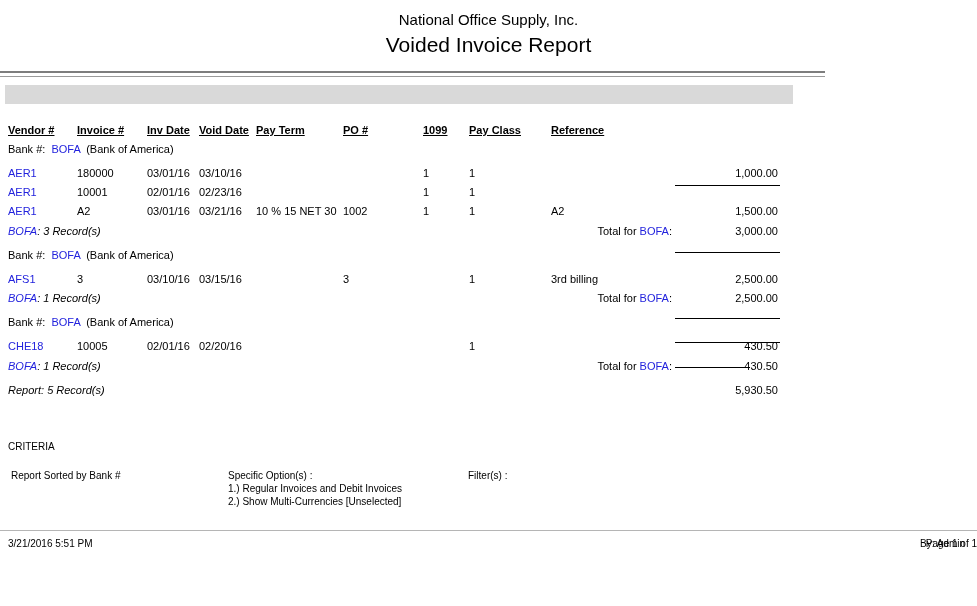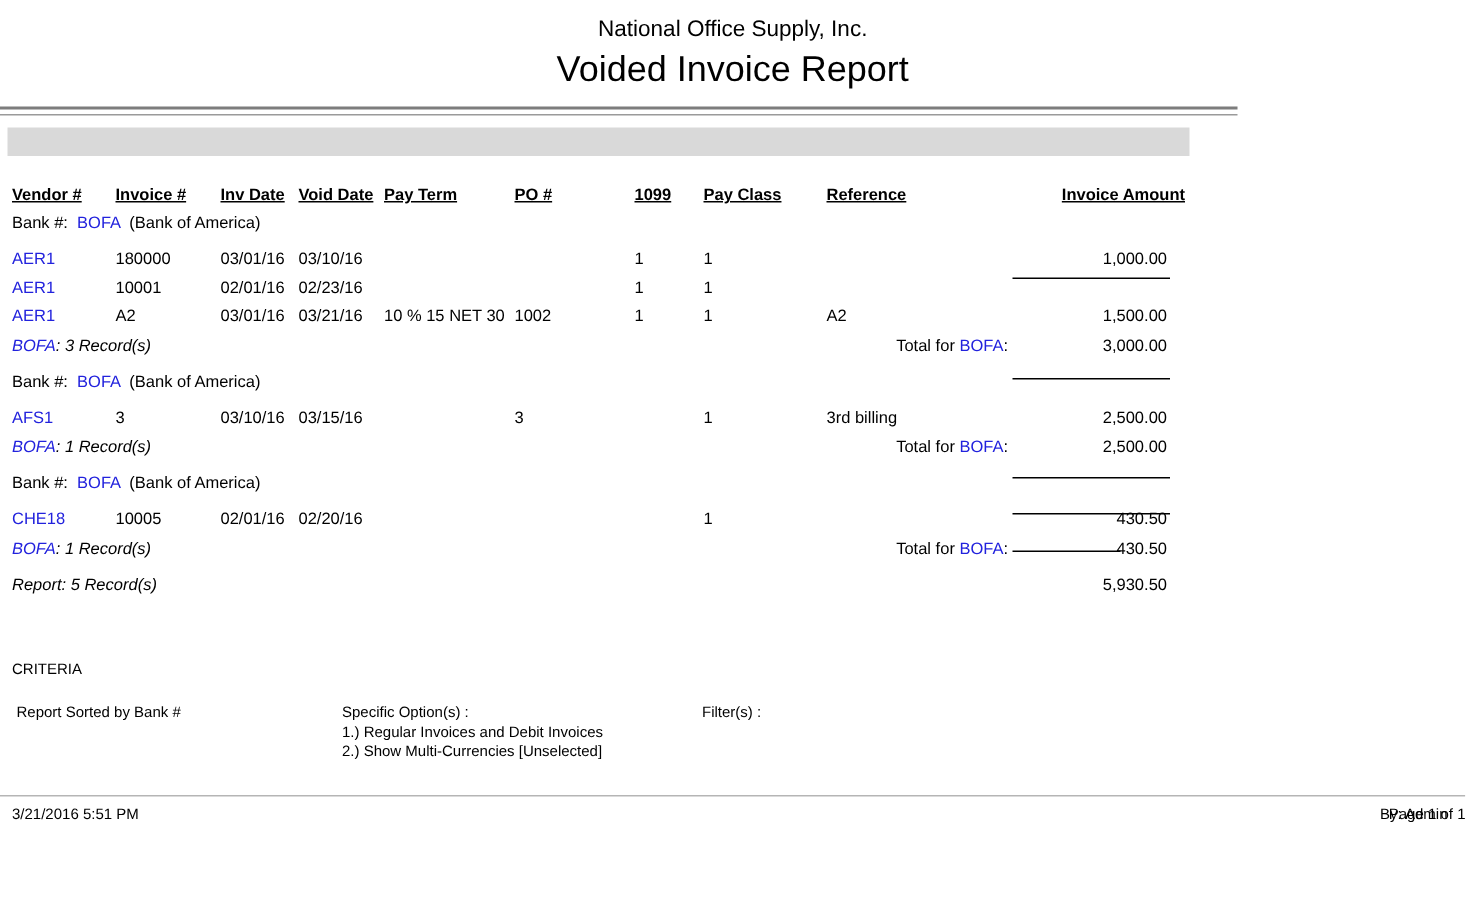--- a/index.html
+++ b/index.html
@@ -1,21 +1,21 @@
 <!DOCTYPE html>
 <html style="--link: #2222dd; --header_bar: #d9d9d9;"><head>
 <meta charset="utf-8">
 <style>
   html,body{margin:0;padding:0;background:#ffffff;}
   .page{
     position:relative;width:977px;height:606px;background:#fff;
     font-family:"Liberation Sans",sans-serif;color:#000;overflow:hidden;
   }
   .company{position:absolute;top:11px;left:0;width:977px;text-align:center;font-size:15px;}
-  .title{position:absolute;top:33px;left:0;width:977px;text-align:center;font-size:24px;}
+  .title{position:absolute;top:33px;left:0;width:977px;text-align:center;font-size:21px;}
   .dline{position:absolute;left:0;width:825px;height:0;}
   .dline1{top:71px;border-top:2px solid #7d7d7d;}
   .dline2{top:76px;border-top:1px solid #9a9a9a;}
   .colbar{position:absolute;left:5px;top:85px;width:788px;height:19px;background:var(--header_bar,#d9d9d9);}
   .row{position:absolute;left:0;width:977px;height:15px;font-size:11px;line-height:14px;margin-top:35px;}
   .cell{position:absolute;white-space:nowrap;top:0;}
   .th{font-weight:bold;text-decoration:underline;}
   .c-vendor{left:8px;}
   .c-invoice{left:77px;}
   .c-invdate{left:147px;}
@@ -53,21 +53,20 @@
   <div class="row" style="top:88px">
     <span class="cell th c-vendor">Vendor #</span>
     <span class="cell th c-invoice">Invoice #</span>
     <span class="cell th c-invdate">Inv Date</span>
     <span class="cell th c-voiddate">Void Date</span>
     <span class="cell th c-payterm">Pay Term</span>
     <span class="cell th c-po">PO #</span>
     <span class="cell th c-1099">1099</span>
     <span class="cell th c-payclass">Pay Class</span>
     <span class="cell th c-ref">Reference</span>
-    <span class="cell th c-amt-h">Invoice Amount</span>
   </div>
 
   <div class="row" style="top:107px">
     <span class="cell c-vendor">
       <span class="b">Bank #:</span>
       <span class="link ml">BOFA</span>
       <span class="ml">(Bank of America)</span>
     </span>
   </div>
 

